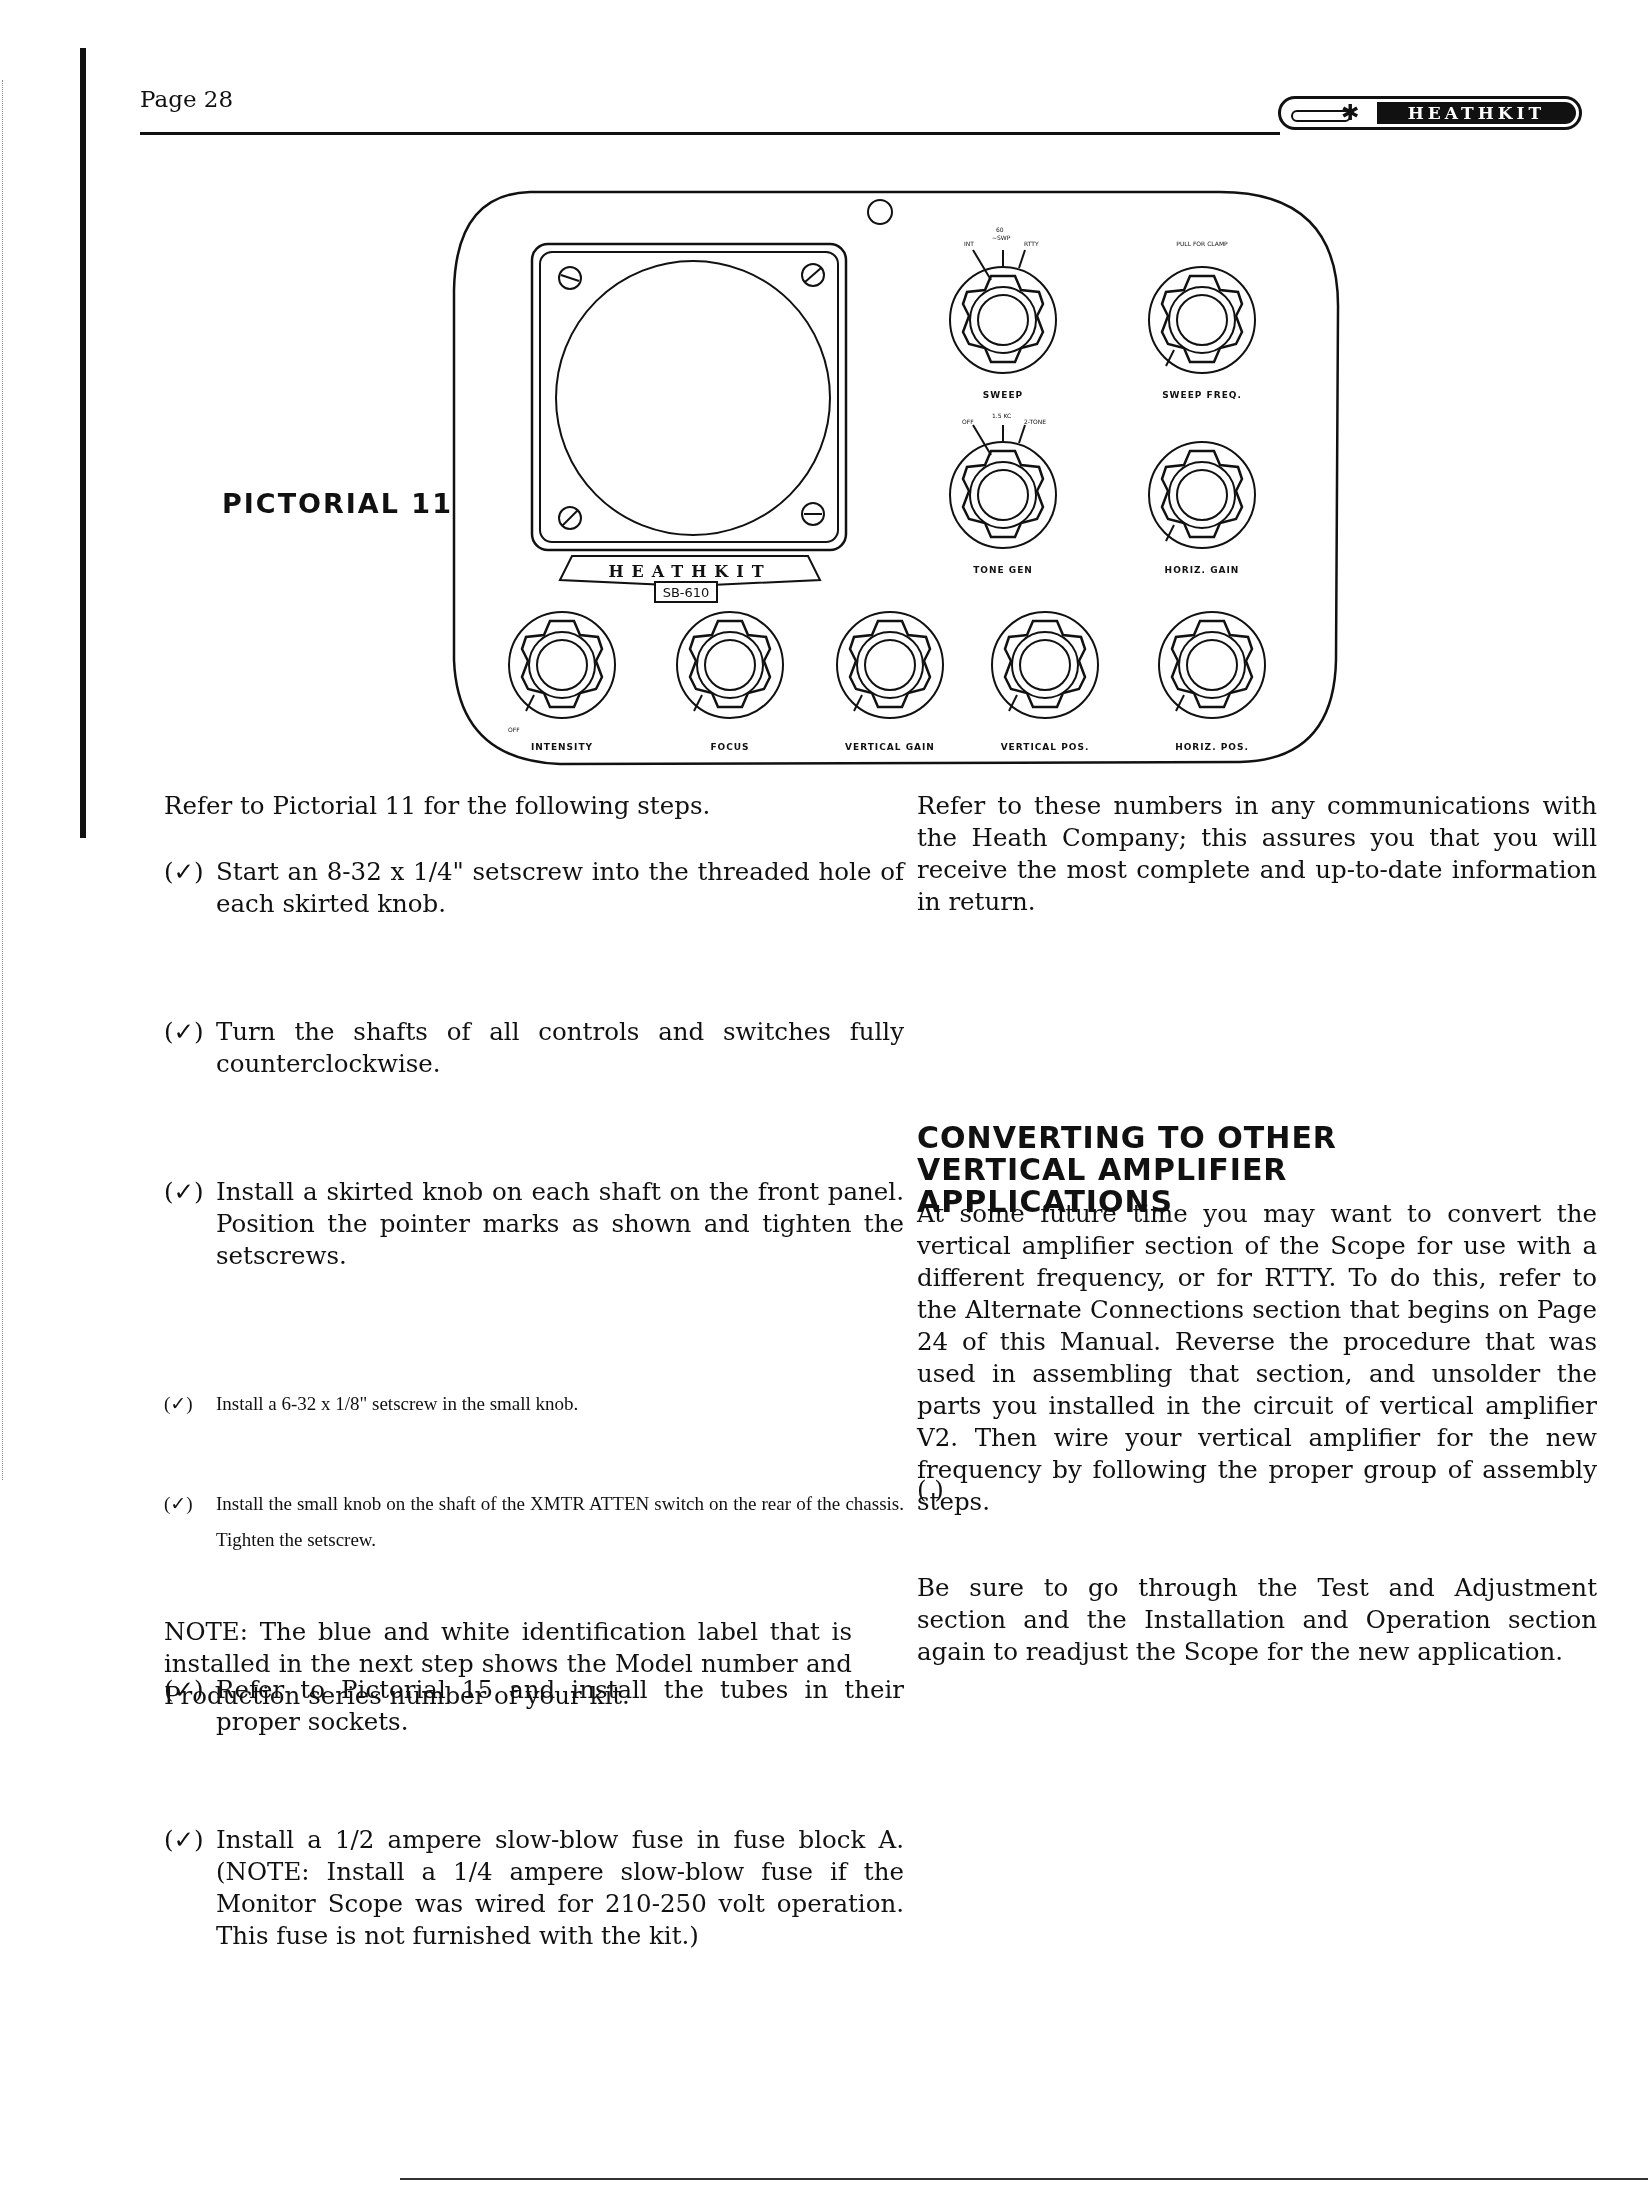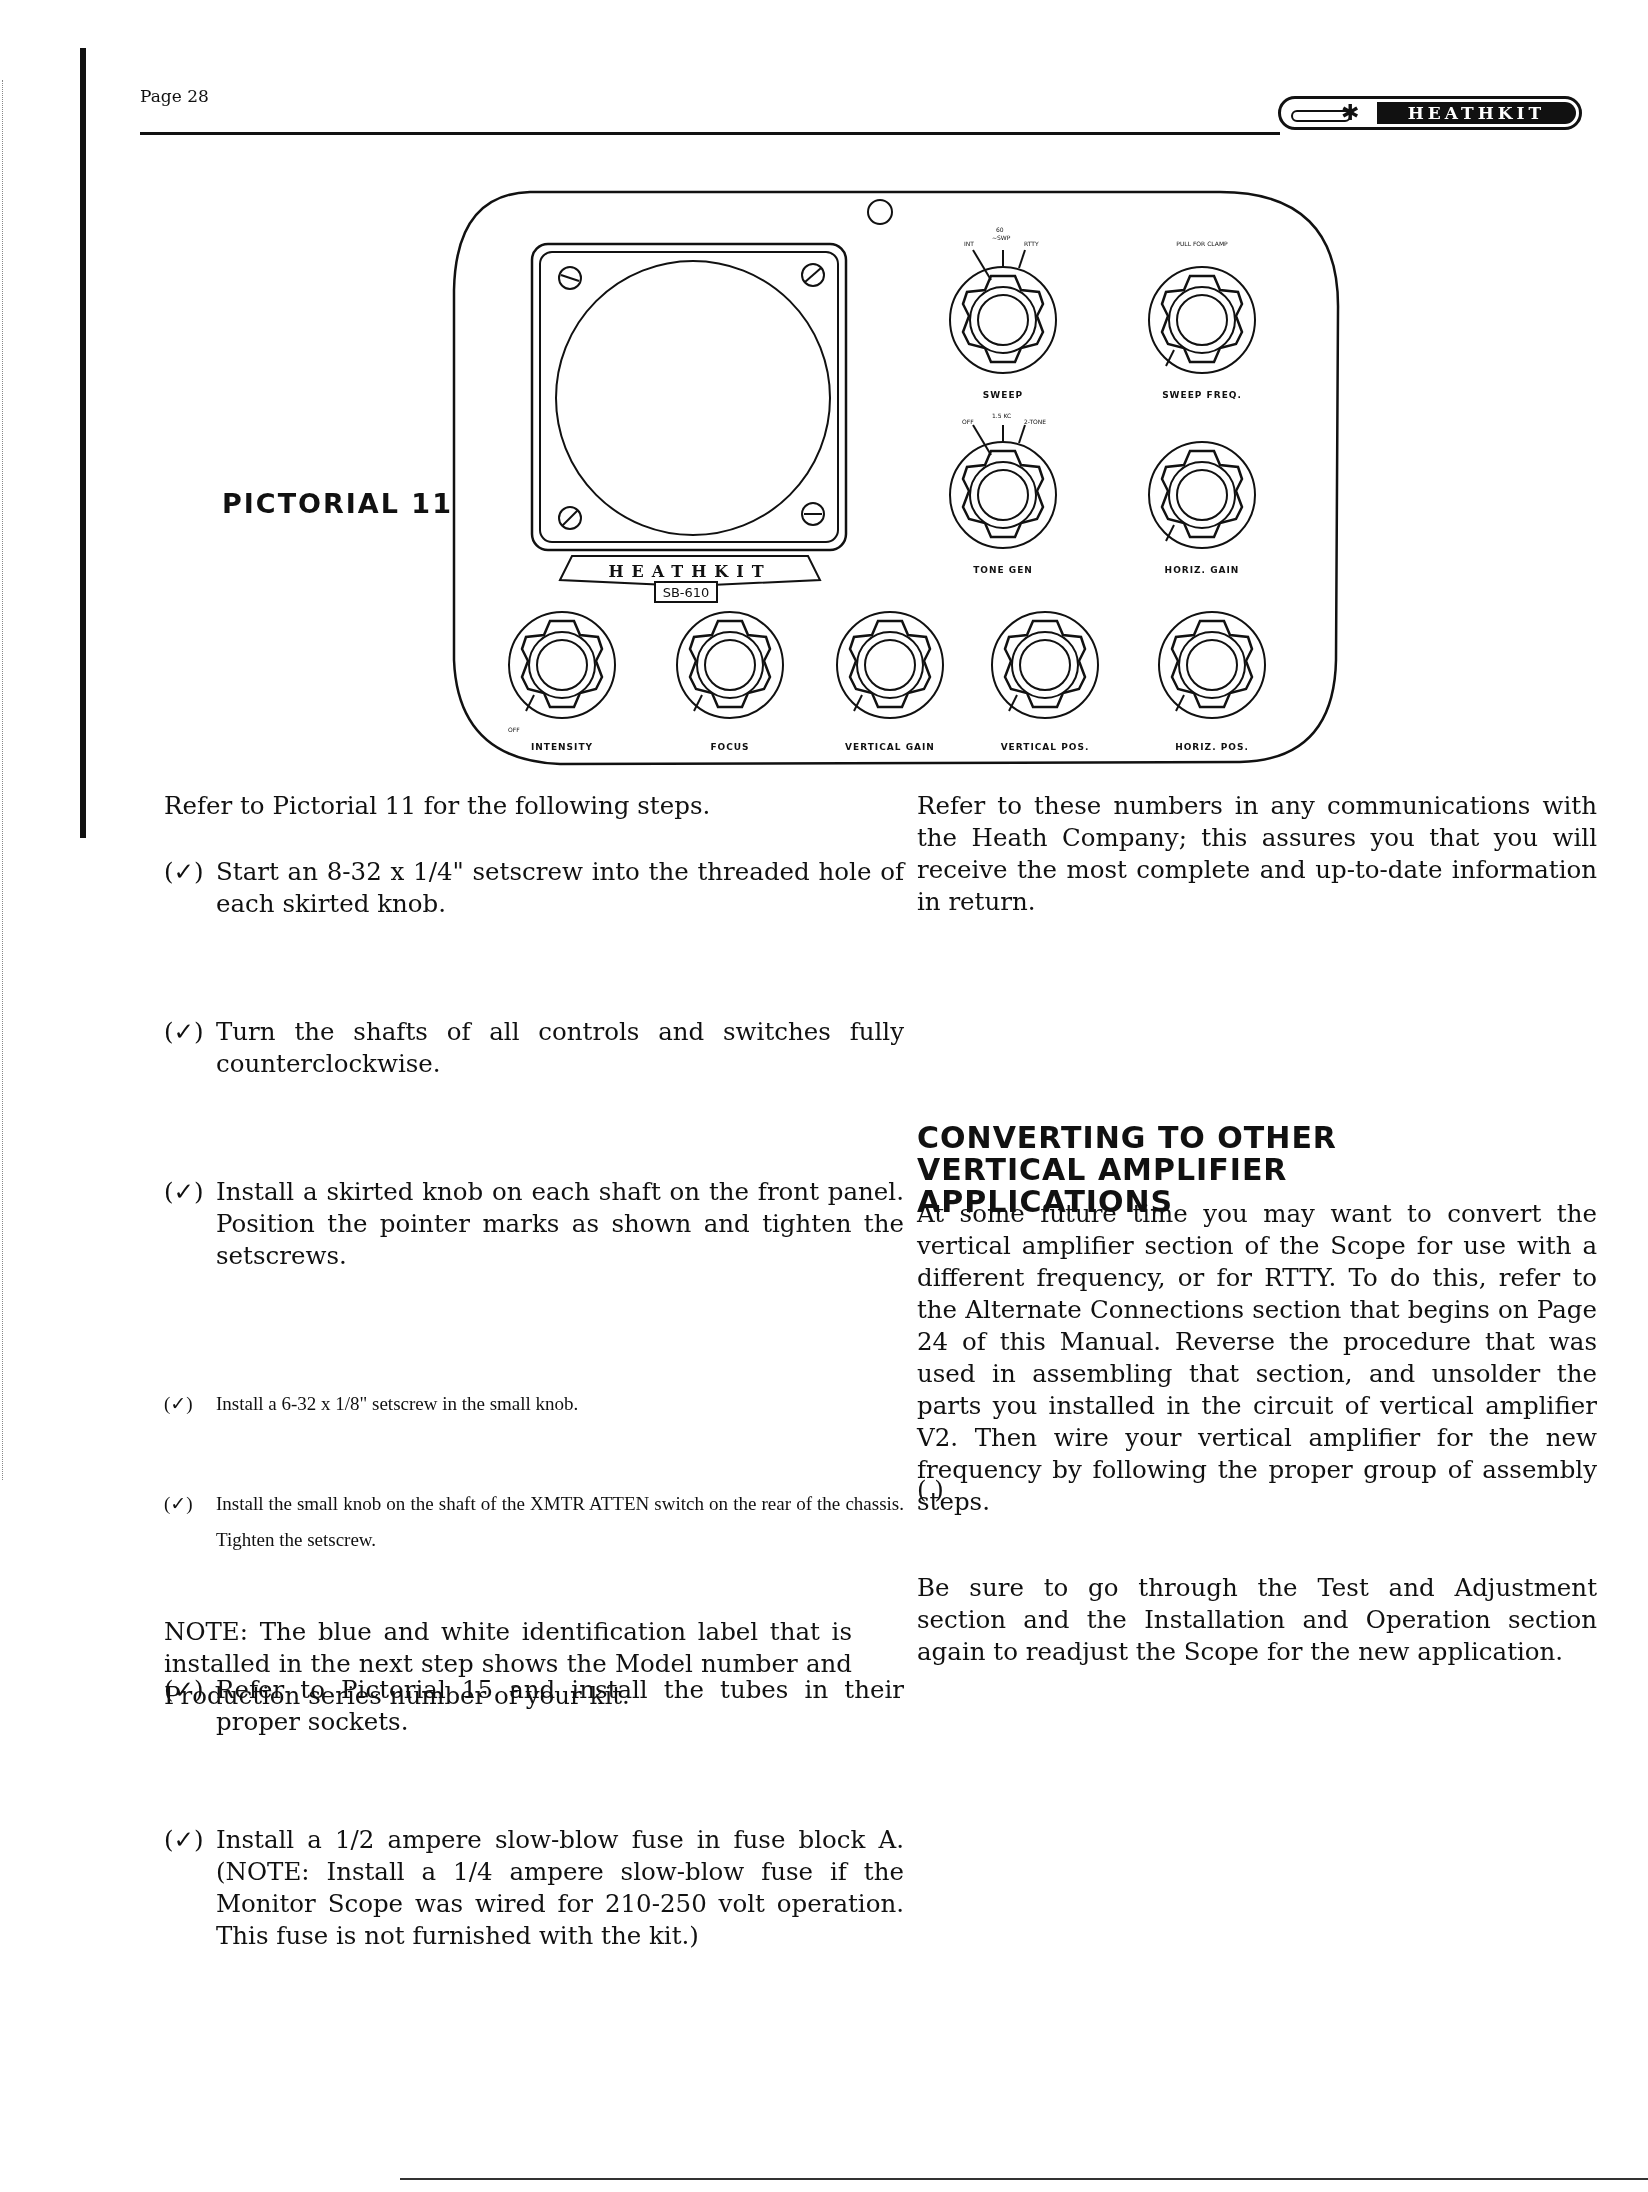--- a/index.html
+++ b/index.html
@@ -1,19 +1,19 @@
 <!DOCTYPE html>
 <html><head>
   <meta charset="utf-8">
   <style>
     html, body { margin:0; padding:0; background:#ffffff; }
     body { width:1648px; height:2192px; position:relative; overflow:hidden; color:#111; font-family:"DejaVu Serif", serif; }
     .binding-bar { position:absolute; left:80px; top:48px; width:6px; height:790px; background:#111; }
     .binding-dots { position:absolute; left:2px; top:80px; width:4px; height:1400px; border-left:1px dotted #888; }
-    .header { position:absolute; left:140px; top:86px; font-size:17px; font-family:"DejaVu Serif", serif; }
+    .header { position:absolute; left:140px; top:86px; font-size:23px; font-family:"DejaVu Serif", serif; }
     .rule { position:absolute; left:140px; top:132px; width:1140px; height:3px; background:#111; }
     .logo { position:absolute; left:1278px; top:96px; width:304px; height:34px; border:3px solid #111; border-radius:18px; background:#fff; box-sizing:border-box; }
     .logo .blk { position:absolute; left:96px; top:3px; right:3px; bottom:3px; background:#111; border-radius:0 12px 12px 0; color:#fff; font-family:"DejaVu Serif", serif; font-weight:bold; font-size:17px; letter-spacing:4px; display:flex; align-items:center; justify-content:center; }
     .logo .arrow { position:absolute; left:10px; top:11px; width:56px; height:8px; border:2px solid #111; border-radius:6px; }
     .logo .star { position:absolute; left:60px; top:2px; font-size:22px; line-height:24px; }
     .pictorial-label { position:absolute; left:198px; top:488px; font-family:"DejaVu Sans", sans-serif; font-weight:bold; font-size:27px; letter-spacing:2px;margin-left:24px; }
     .panel-svg { position:absolute; left:440px; top:180px; }
     .col { position:absolute; font-family:"DejaVu Serif", serif; font-size:24.5px; line-height:32px; text-align:justify;margin-left:12px; }
     .col-left { left:152px; width:688px; }
     .col-right { left:905px; width:680px; }

